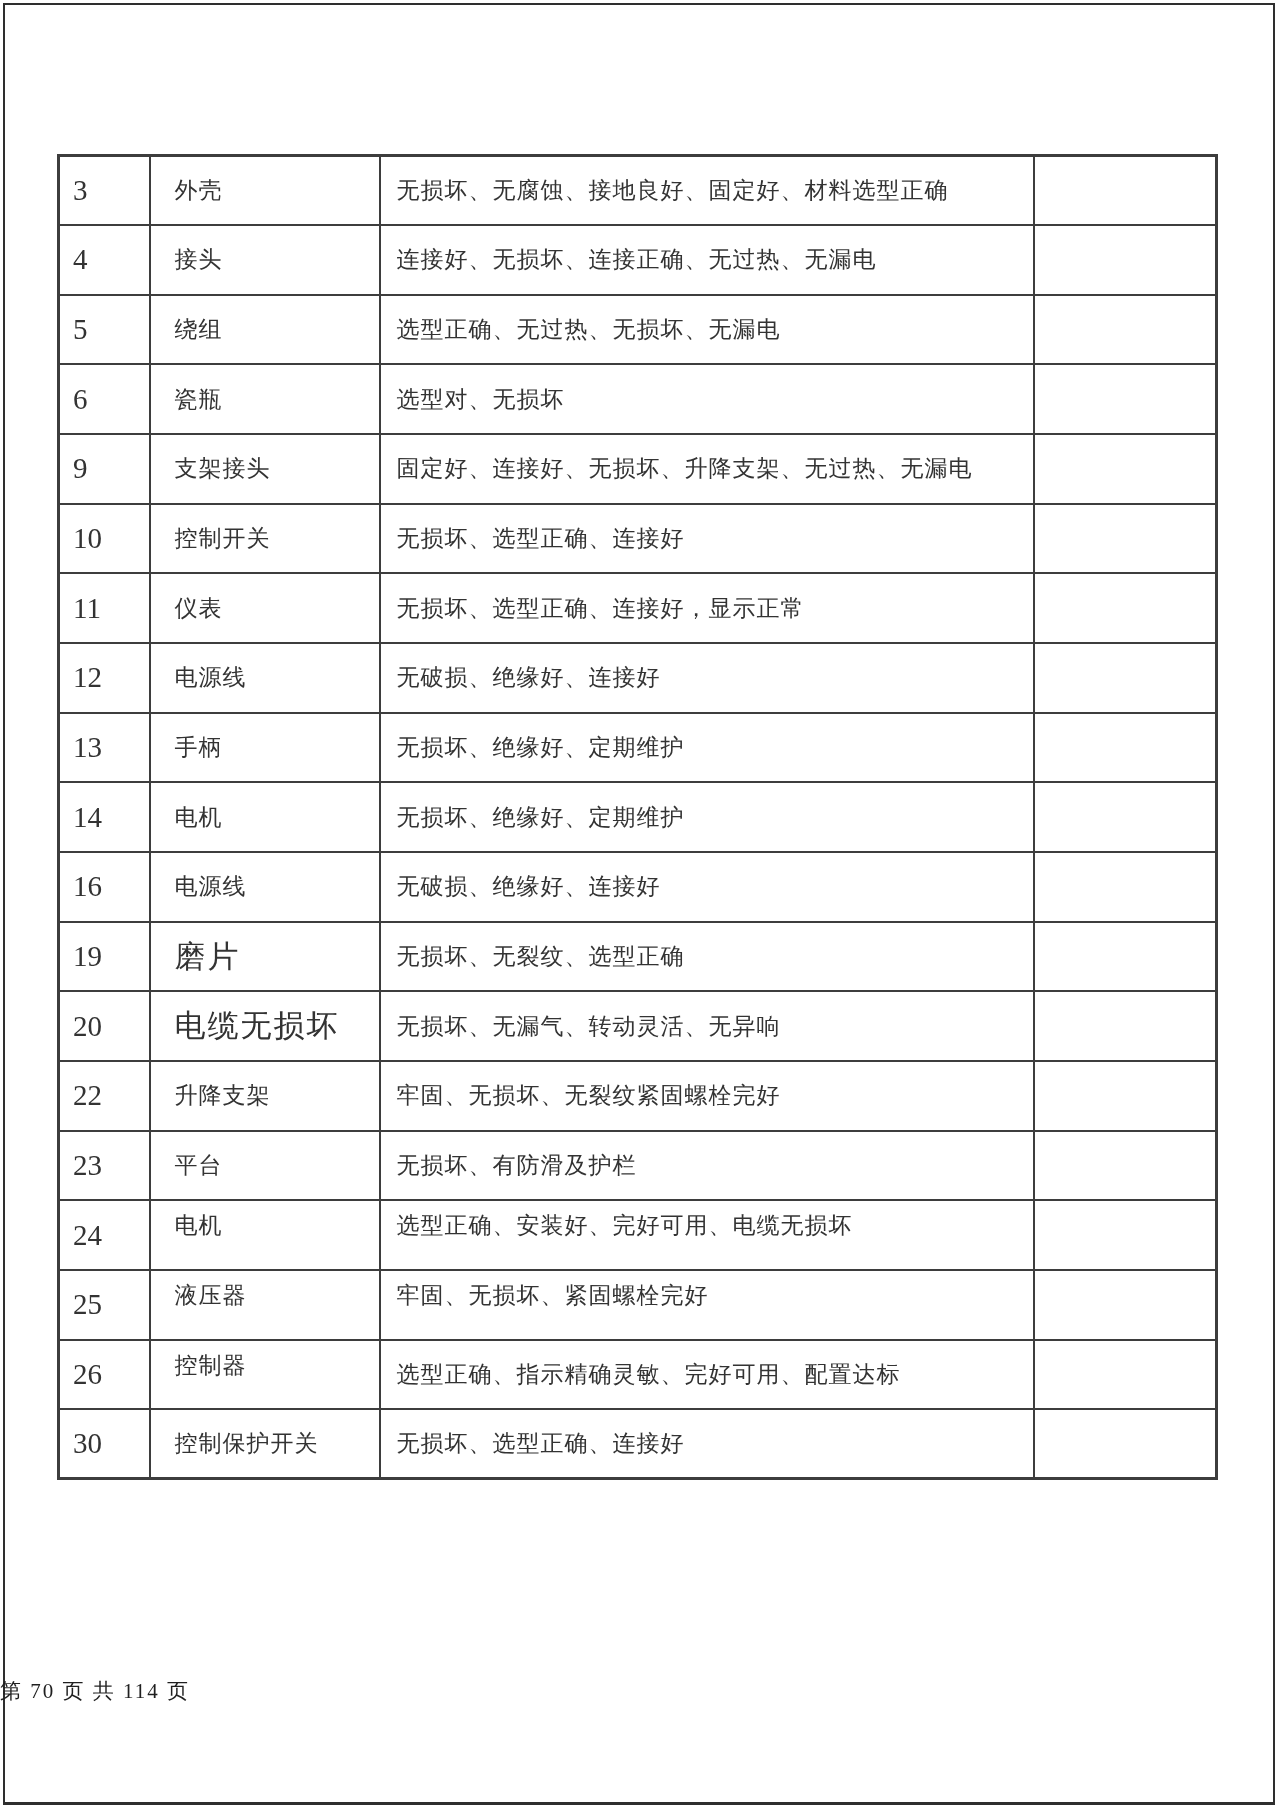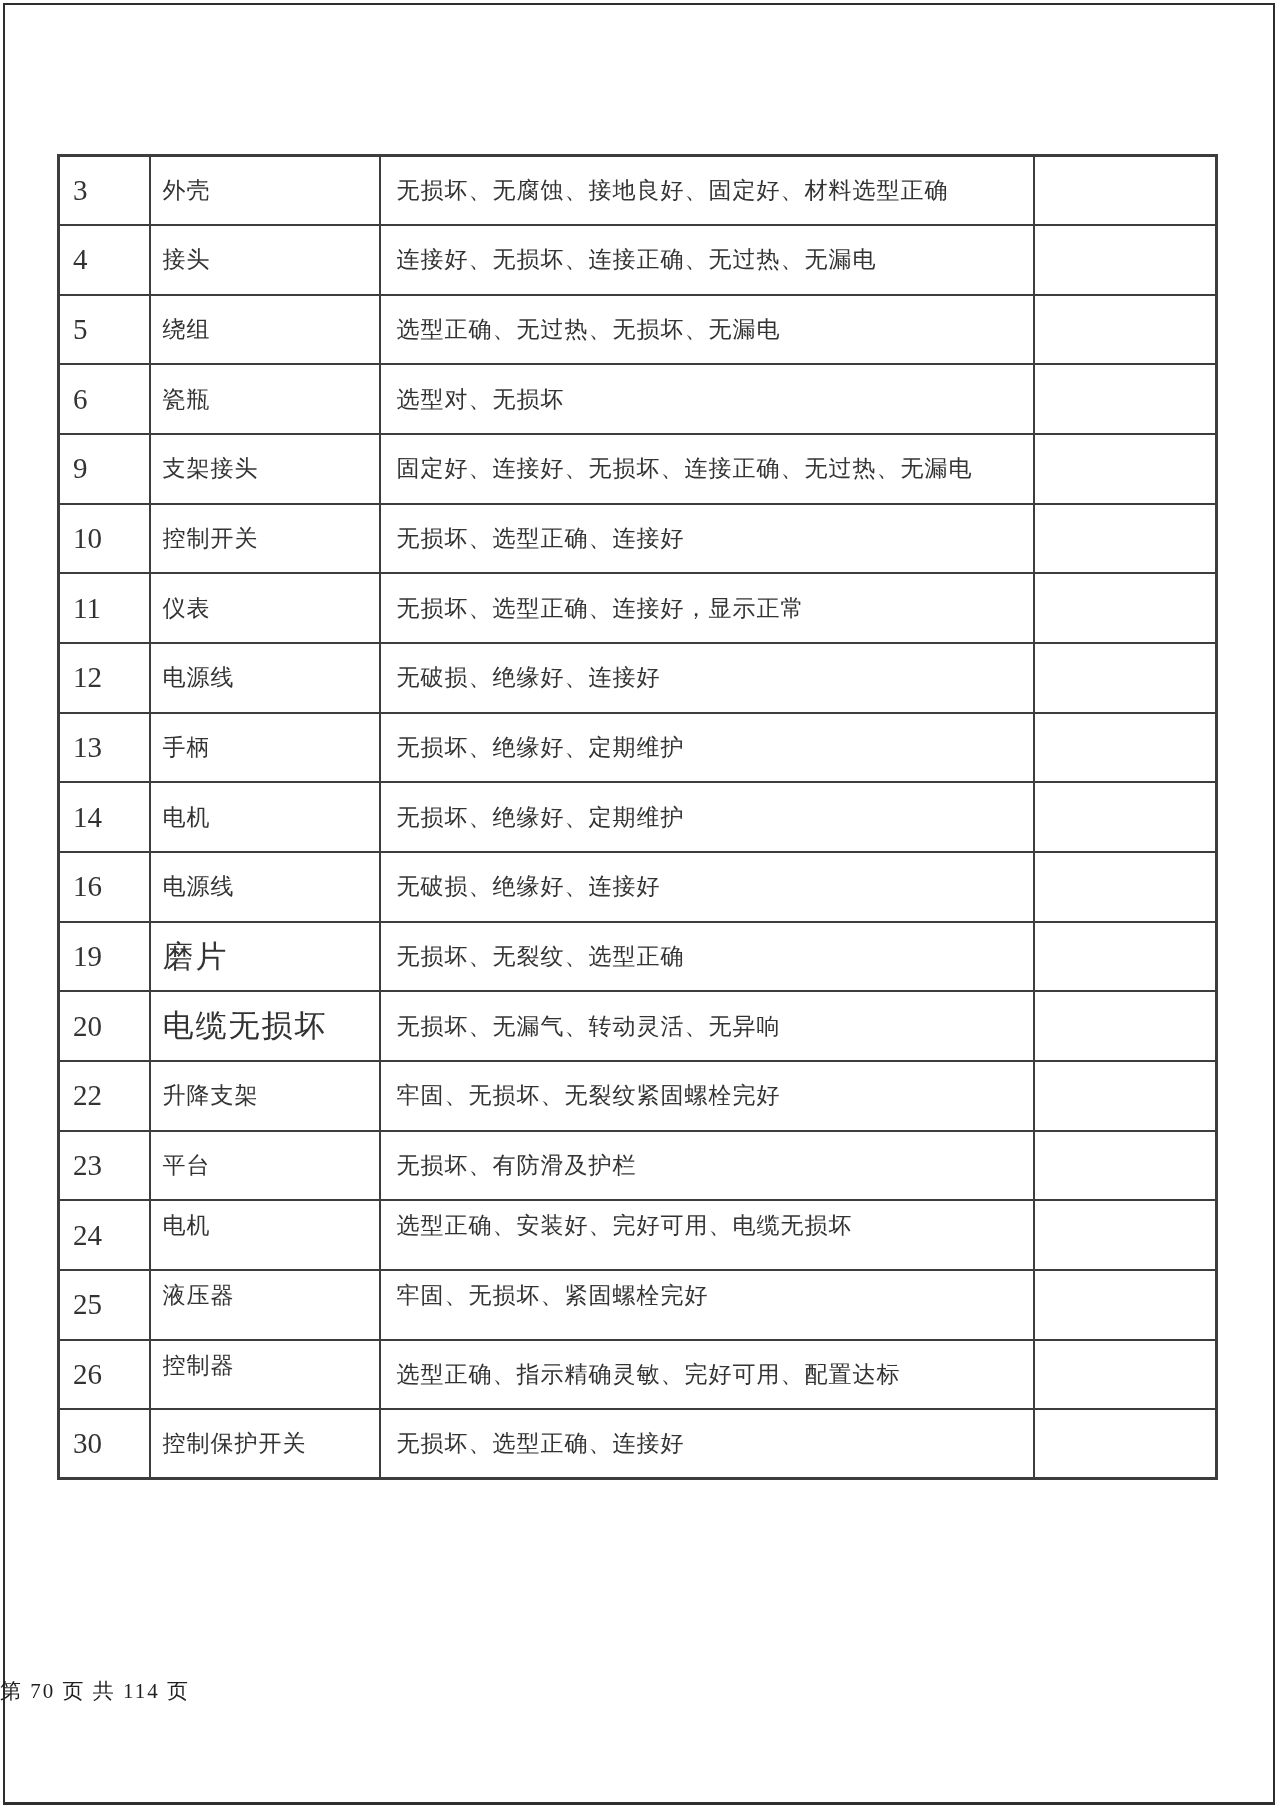--- a/index.html
+++ b/index.html
@@ -32,21 +32,21 @@
     border: 3px solid #3d3d3d;
   }
   table.doc-table td {
     border: 2px solid #3d3d3d;
     vertical-align: middle;
     overflow: hidden;
     color: #333333;
   }
   table.doc-table tr { height: 69.67px; }
   td.c-num  { font-size: 29px; padding-left: 13px; color: #2d2d2d; }
-  td.c-name { font-size: 23px; padding-left: 12px; letter-spacing: 1px; }
+  td.c-name { font-size: 23px; padding-left: 24px; letter-spacing: 1px; }
   td.c-crit { font-size: 23px; padding-left: 16px; letter-spacing: 1px; }
   td.c-blank { background: #ffffff; }
   tr.large td.c-name { font-size: 31px; letter-spacing: 2px; }
   tr.top td.c-name, tr.top td.c-crit { vertical-align: top; padding-top: 9px; }
   tr.name-top td.c-name { vertical-align: top; padding-top: 9px; }
   .footer {
     position: absolute;
     top: 1677px; left: 0;
     width: 100%;
     font-size: 21px;
@@ -110,21 +110,21 @@
     </tr>
         <tr>
       <td class="c-num">6</td>
       <td class="c-name">瓷瓶</td>
       <td class="c-crit">选型对、无损坏</td>
       <td class="c-blank"></td>
     </tr>
         <tr>
       <td class="c-num">9</td>
       <td class="c-name">支架接头</td>
-      <td class="c-crit">固定好、连接好、无损坏、连接正确、无过热、无漏电</td>
+      <td class="c-crit">固定好、连接好、无损坏、升降支架、无过热、无漏电</td>
       <td class="c-blank"></td>
     </tr>
         <tr>
       <td class="c-num">10</td>
       <td class="c-name">控制开关</td>
       <td class="c-crit">无损坏、选型正确、连接好</td>
       <td class="c-blank"></td>
     </tr>
         <tr>
       <td class="c-num">11</td>

